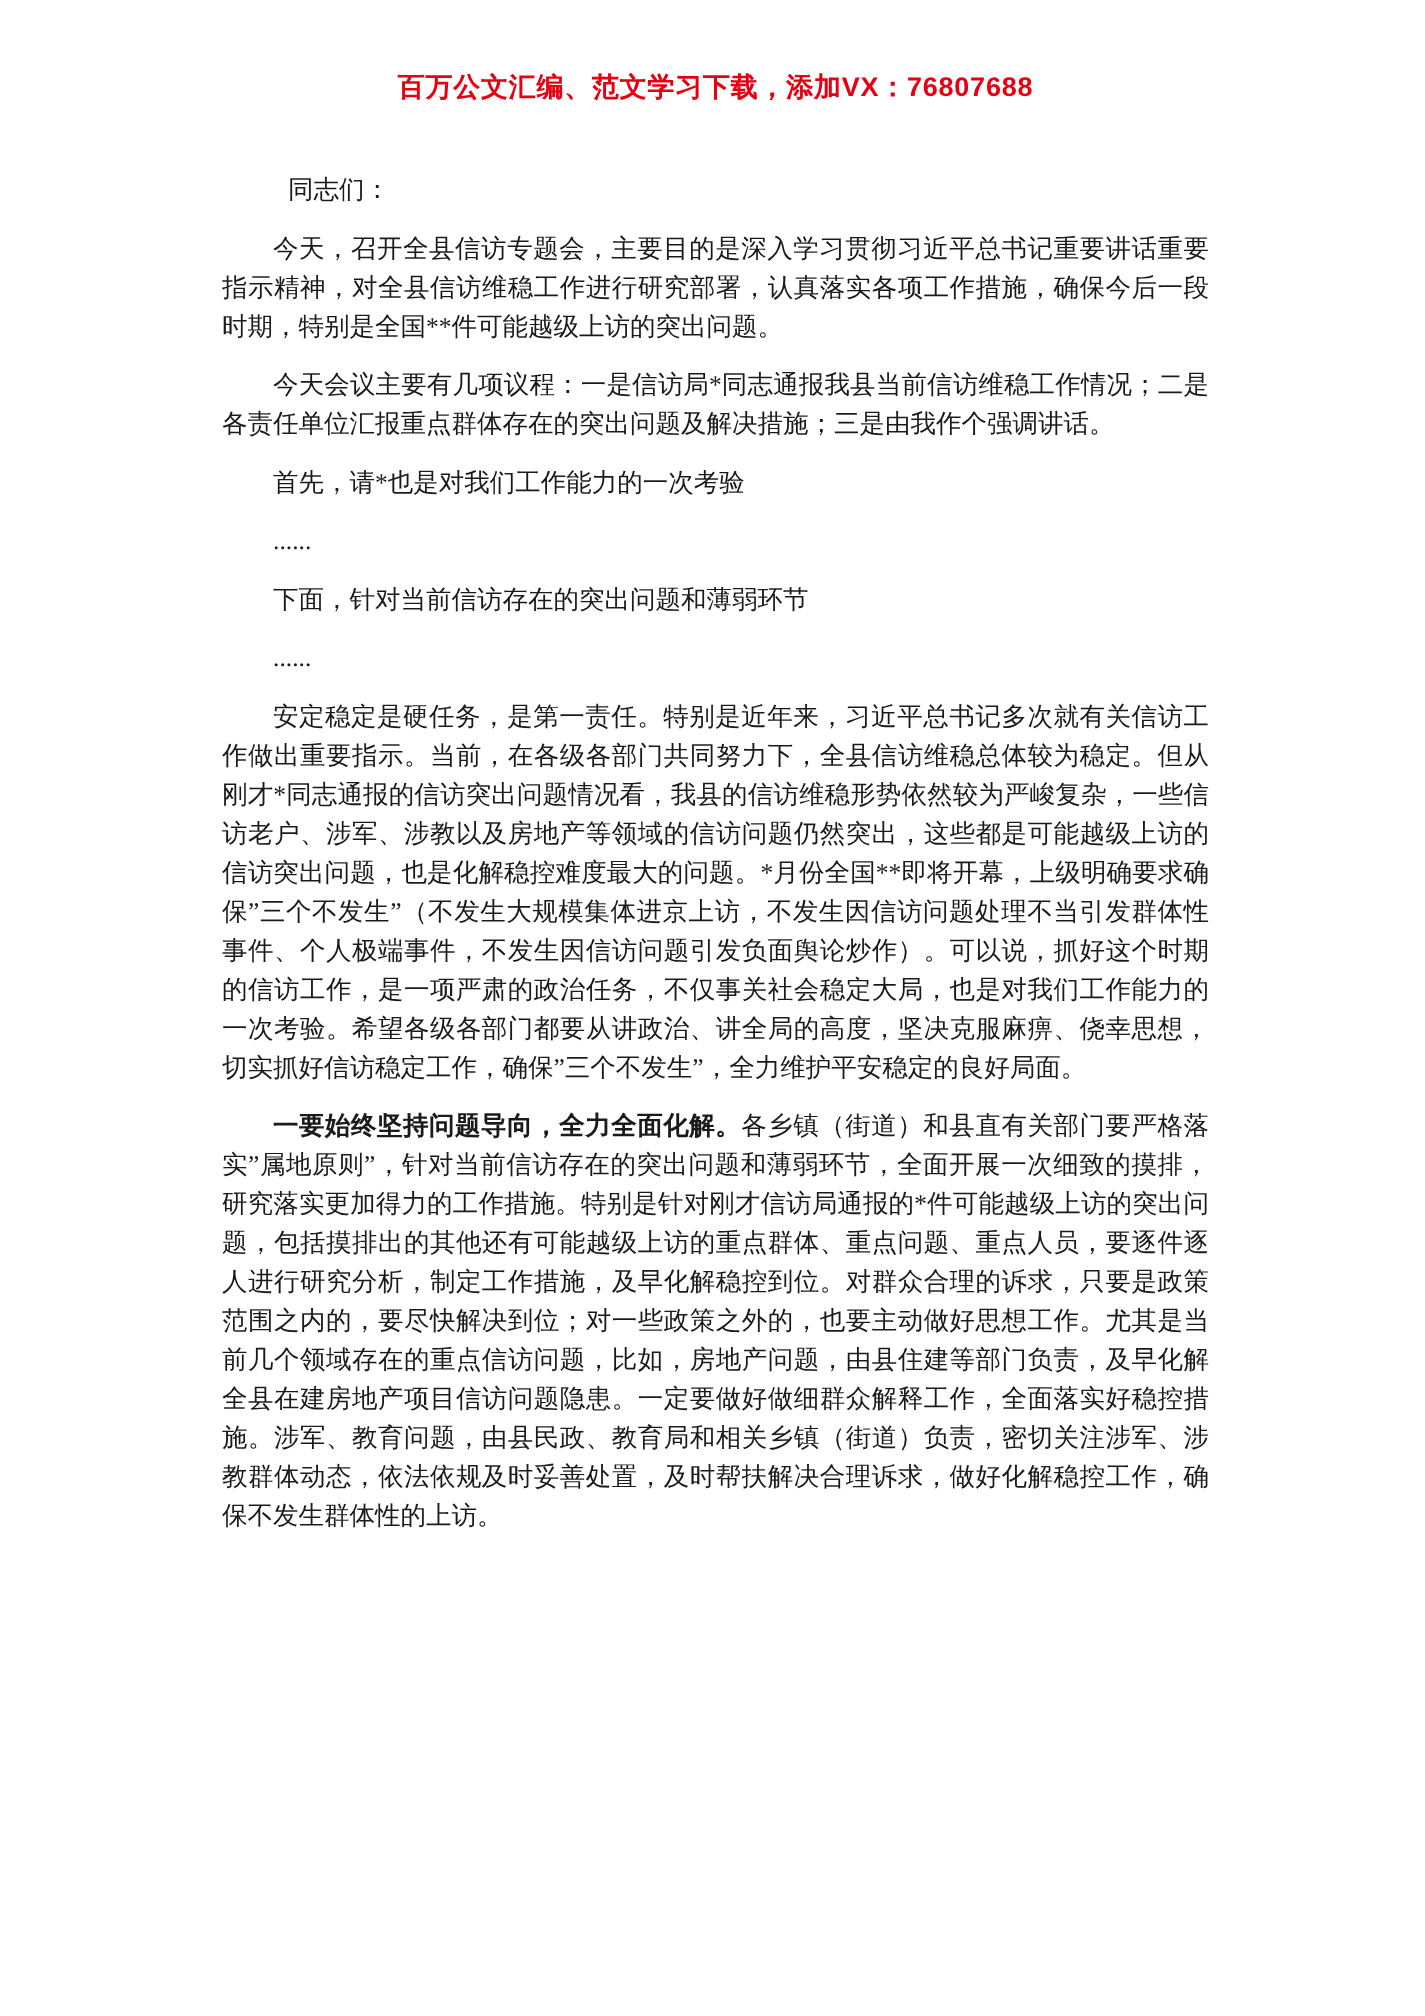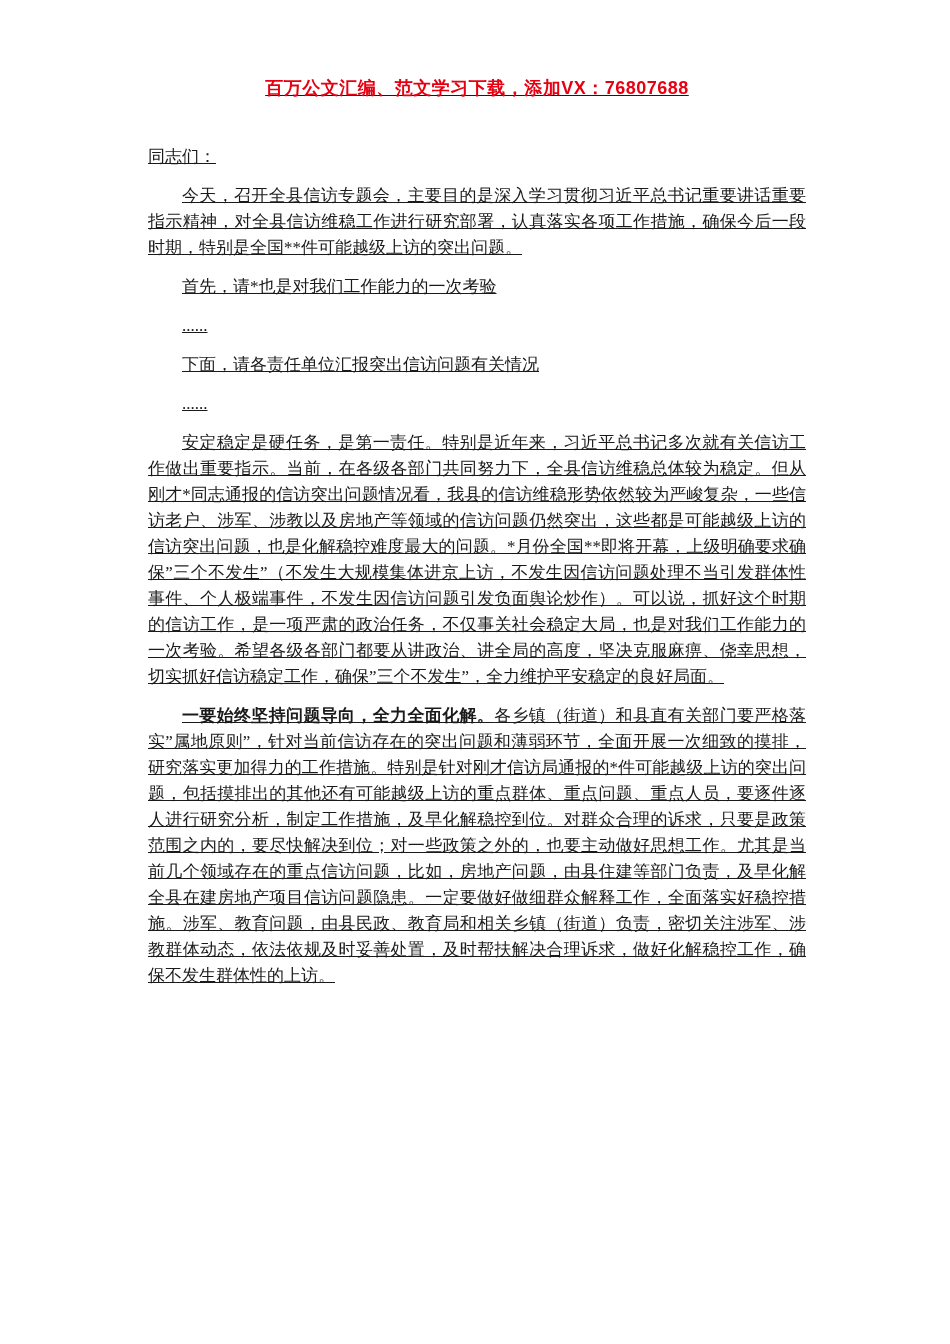--- a/index.html
+++ b/index.html
@@ -6,67 +6,68 @@
     margin: 0;
     padding: 0;
     background: #ffffff;
   }
   .page {
     position: relative;
     width: 950px;
     min-height: 1344px;
     background: #ffffff;
     box-sizing: border-box;
-    padding: 76px 144px 60px 148px;
+    padding: 46px 144px 60px 148px;
     font-family: "Liberation Serif", "DejaVu Serif", serif;
     color: #1a1a1a;
-    text-decoration: underline;
   }
   .promo {
     text-align: center;
     font-family: "Liberation Sans", "DejaVu Sans", sans-serif;
     font-size: 18px;
     font-weight: 600;
     letter-spacing: 0.5px;
     margin: 0 0 44px 0;
   }
   .doc-body p {
     font-size: 17px;
     line-height: 26px;
     text-align: justify;
     margin: 0 0 13px 0;
     text-indent: 2em;
     word-break: break-all;
   }
   .doc-body p.no-indent {
     text-indent: 0;
+    margin-left: 44px;
   }
   .doc-body p strong {
     font-weight: bold;
   }
 </style>
 </head>
 <body>
 
 <div class="page">
 
   <div class="promo" style="color: rgb(230, 0, 18);">百万公文汇编、范文学习下载，添加VX：76807688</div>
 
   <div class="doc-body">
 
     <p class="no-indent">同志们：</p>
 
     <p>今天，召开全县信访专题会，主要目的是深入学习贯彻习近平总书记重要讲话重要指示精神，对全县信访维稳工作进行研究部署，认真落实各项工作措施，确保今后一段时期，特别是全国**件可能越级上访的突出问题。</p>
 
+    <p>今天会议主要有几项议程：一是信访局*同志通报我县当前信访维稳工作情况；二是各责任单位汇报重点群体存在的突出问题及解决措施；三是由我作个强调讲话。</p>
 
     <p>首先，请*也是对我们工作能力的一次考验</p>
 
     <p>......</p>
 
-    <p>下面，请各责任单位汇报突出信访问题有关情况</p>
+    <p>下面，针对当前信访存在的突出问题和薄弱环节</p>
 
     <p>......</p>
 
 
     <p>安定稳定是硬任务，是第一责任。特别是近年来，习近平总书记多次就有关信访工作做出重要指示。当前，在各级各部门共同努力下，全县信访维稳总体较为稳定。但从刚才*同志通报的信访突出问题情况看，我县的信访维稳形势依然较为严峻复杂，一些信访老户、涉军、涉教以及房地产等领域的信访问题仍然突出，这些都是可能越级上访的信访突出问题，也是化解稳控难度最大的问题。*月份全国**即将开幕，上级明确要求确保”三个不发生”（不发生大规模集体进京上访，不发生因信访问题处理不当引发群体性事件、个人极端事件，不发生因信访问题引发负面舆论炒作）。可以说，抓好这个时期的信访工作，是一项严肃的政治任务，不仅事关社会稳定大局，也是对我们工作能力的一次考验。希望各级各部门都要从讲政治、讲全局的高度，坚决克服麻痹、侥幸思想，切实抓好信访稳定工作，确保”三个不发生”，全力维护平安稳定的良好局面。</p>
 
     <p><strong>一要始终坚持问题导向，全力全面化解。</strong><span>各乡镇（街道）和县直有关部门要严格落实”属地原则”，针对当前信访存在的突出问题和薄弱环节，全面开展一次细致的摸排，研究落实更加得力的工作措施。特别是针对刚才信访局通报的*件可能越级上访的突出问题，包括摸排出的其他还有可能越级上访的重点群体、重点问题、重点人员，要逐件逐人进行研究分析，制定工作措施，及早化解稳控到位。对群众合理的诉求，只要是政策范围之内的，要尽快解决到位；对一些政策之外的，也要主动做好思想工作。尤其是当前几个领域存在的重点信访问题，比如，房地产问题，由县住建等部门负责，及早化解全县在建房地产项目信访问题隐患。一定要做好做细群众解释工作，全面落实好稳控措施。涉军、教育问题，由县民政、教育局和相关乡镇（街道）负责，密切关注涉军、涉教群体动态，依法依规及时妥善处置，及时帮扶解决合理诉求，做好化解稳控工作，确保不发生群体性的上访。</span></p>
 
   </div>
 </div>

